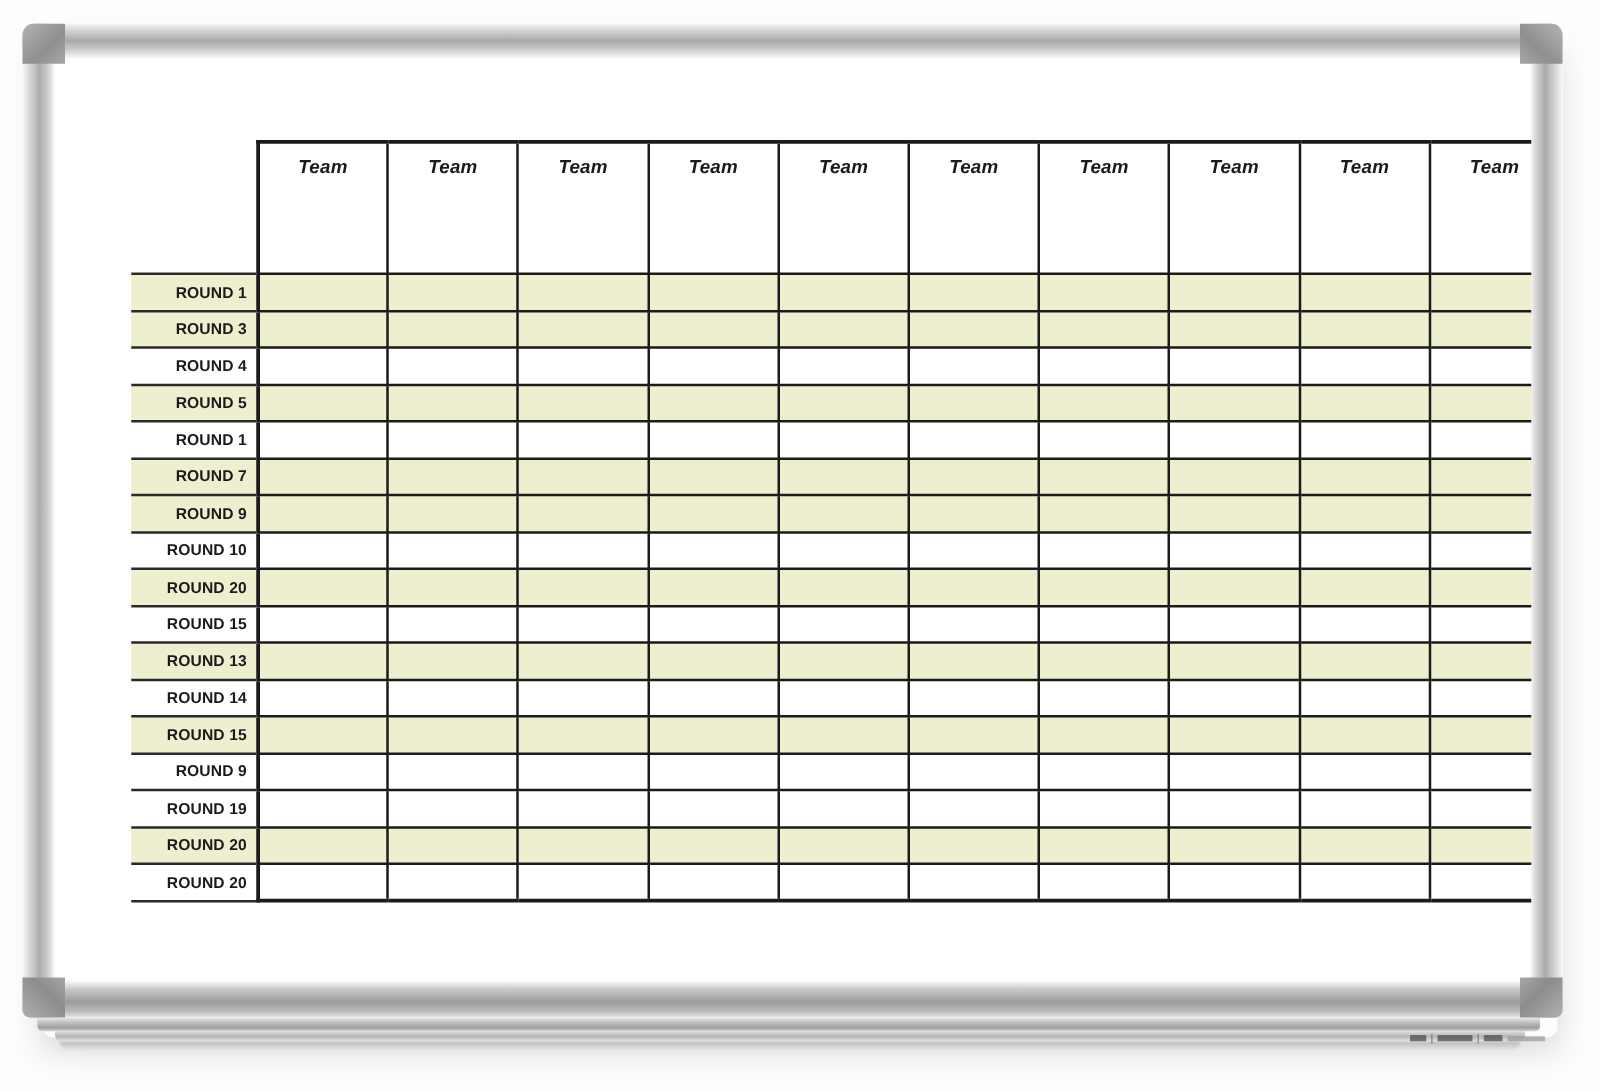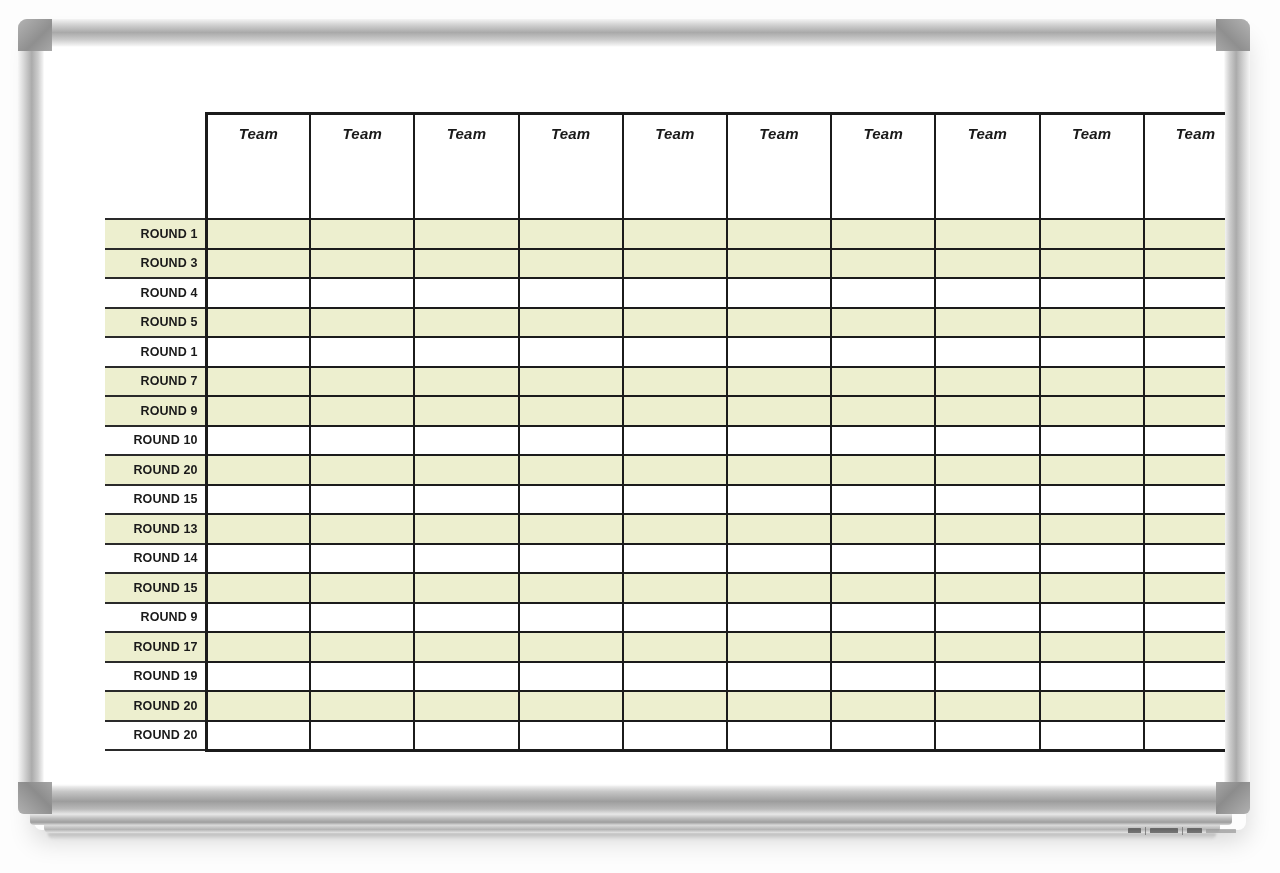--- a/index.html
+++ b/index.html
@@ -394,33 +394,20 @@
                 <td class="cell"></td>
                 <td class="cell"></td>
                 <td class="cell"></td>
                 <td class="cell"></td>
                 <td class="cell"></td>
                 <td class="cell"></td>
                 <td class="cell"></td>
                 <td class="cell"></td>
                 <td class="cell last-col"></td>
               </tr>
-              <tr class="round-row shade">
-                <td class="round-label">ROUND 17</td>
-                <td class="cell first-col"></td>
-                <td class="cell"></td>
-                <td class="cell"></td>
-                <td class="cell"></td>
-                <td class="cell"></td>
-                <td class="cell"></td>
-                <td class="cell"></td>
-                <td class="cell"></td>
-                <td class="cell"></td>
-                <td class="cell last-col"></td>
-              </tr>
               <tr class="round-row">
                 <td class="round-label">ROUND 19</td>
                 <td class="cell first-col"></td>
                 <td class="cell"></td>
                 <td class="cell"></td>
                 <td class="cell"></td>
                 <td class="cell"></td>
                 <td class="cell"></td>
                 <td class="cell"></td>
                 <td class="cell"></td>

